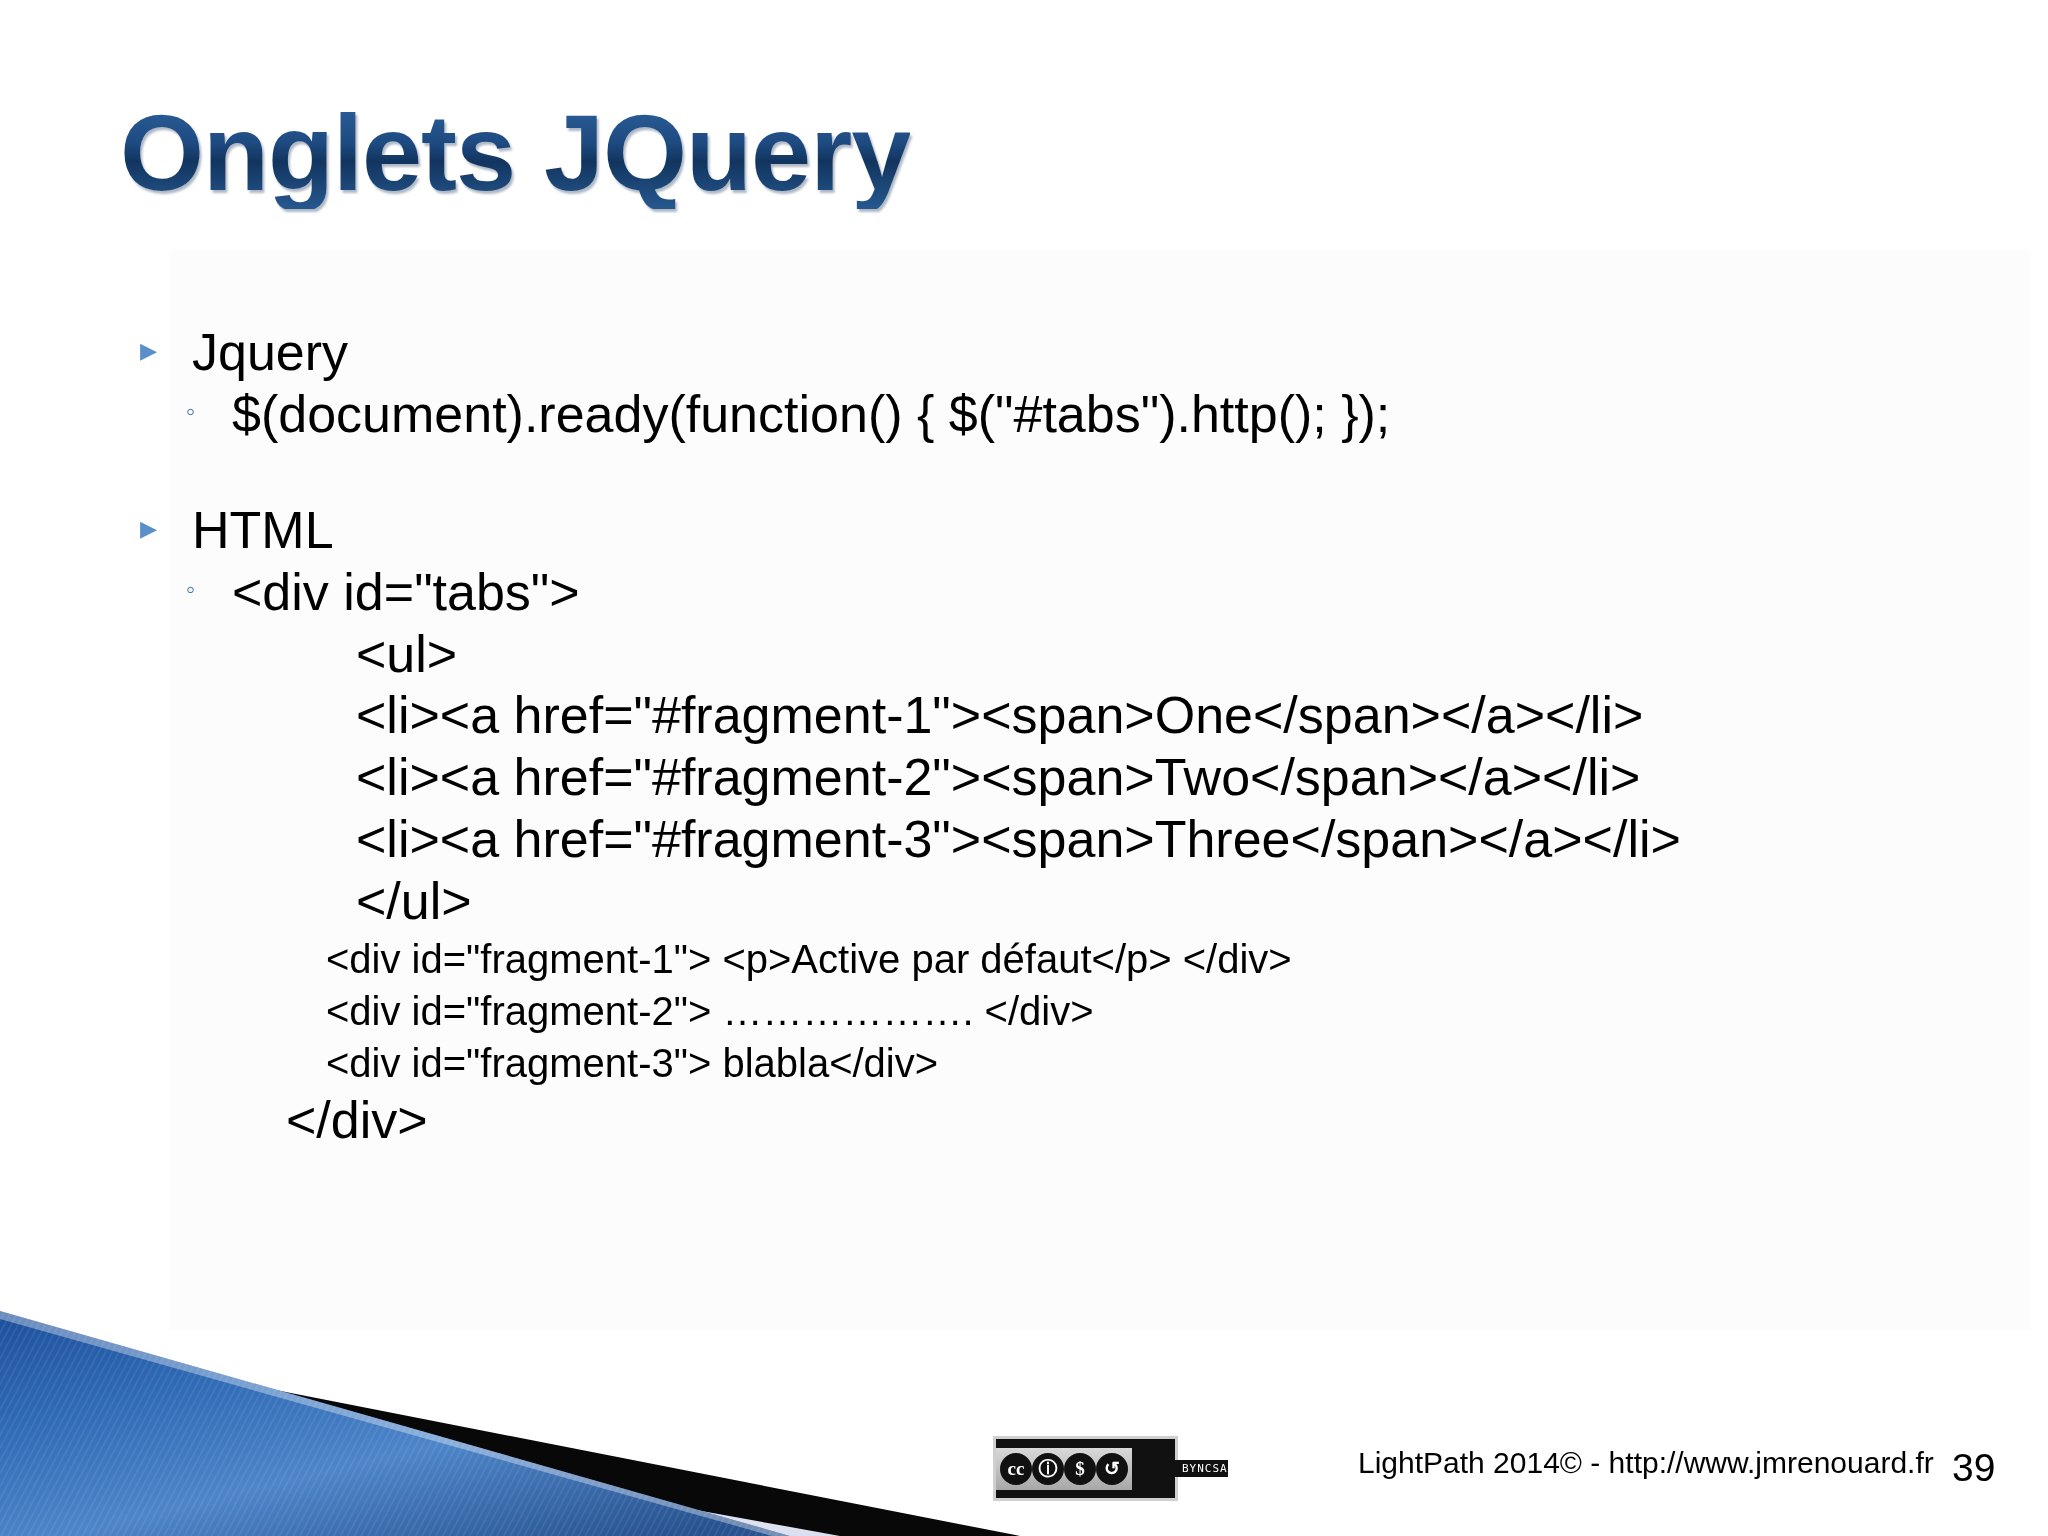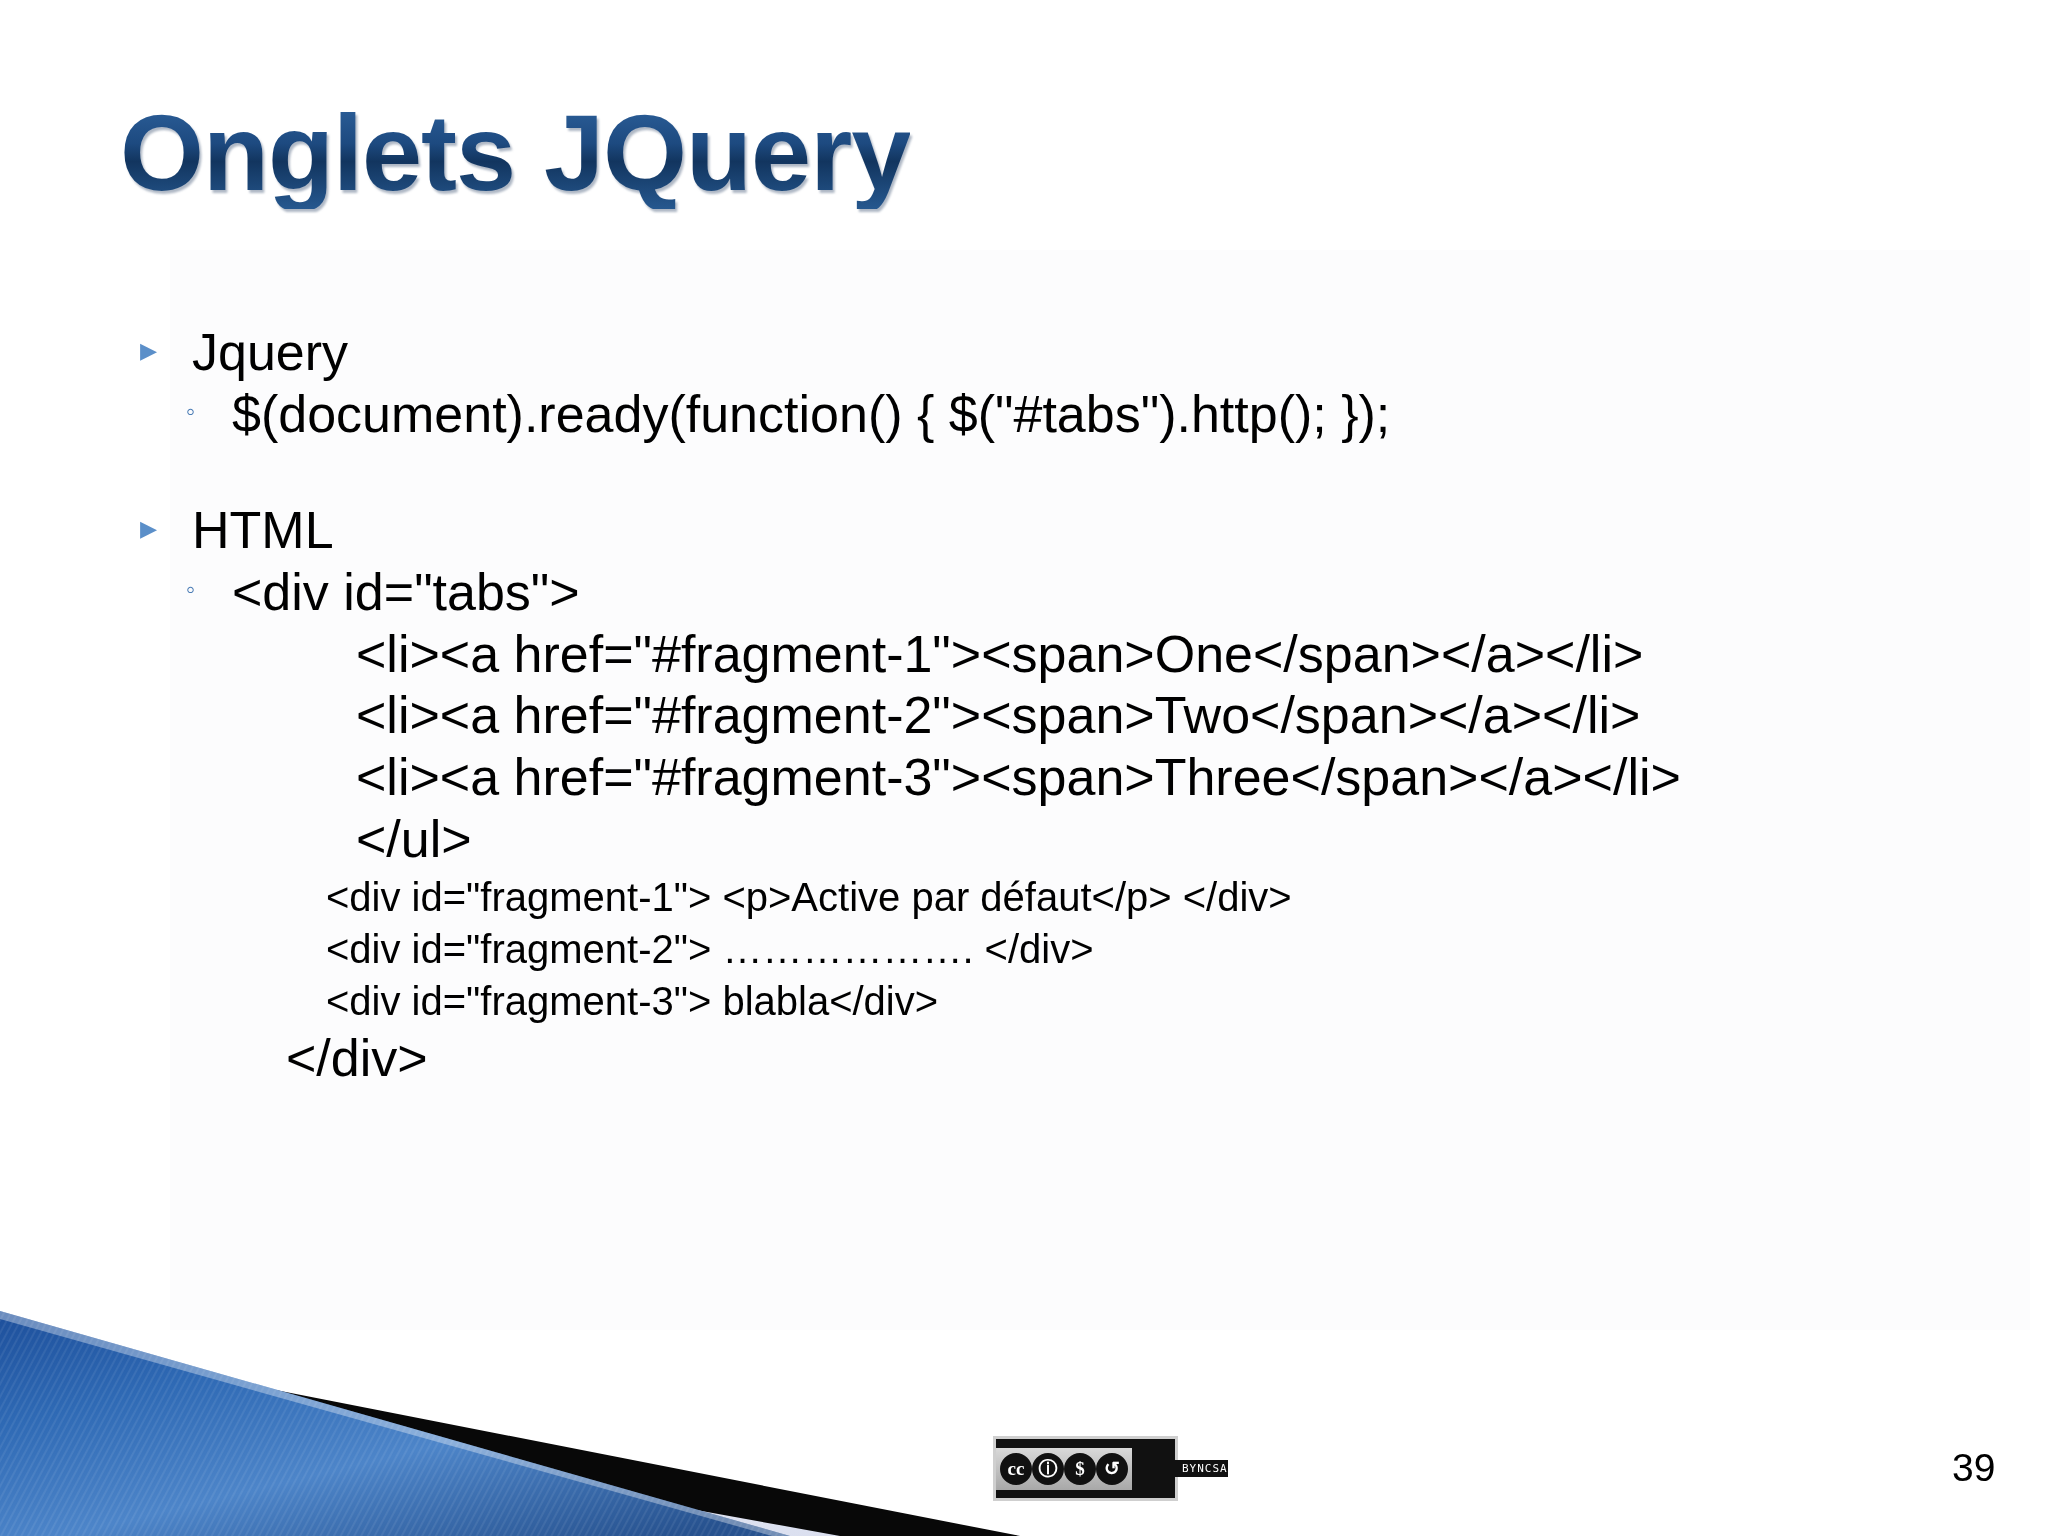--- a/index.html
+++ b/index.html
@@ -248,20 +248,23 @@
     <div class="line lvl1">
       <span class="bullet">▸</span>
       <span>HTML</span>
     </div>
 
     <div class="line lvl2">
       <span class="bullet">◦</span>
       <span>&lt;div id="tabs"&gt;</span>
     </div>
 
+    <div class="line code-lg">
+      <span>&lt;ul&gt;</span>
+    </div>
 
     <div class="line code-lg">
       <span>&lt;li&gt;&lt;a href="#fragment-1"&gt;&lt;span&gt;One&lt;/span&gt;&lt;/a&gt;&lt;/li&gt;</span>
     </div>
 
     <div class="line code-lg">
       <span>&lt;li&gt;&lt;a href="#fragment-2"&gt;&lt;span&gt;Two&lt;/span&gt;&lt;/a&gt;&lt;/li&gt;</span>
     </div>
 
     <div class="line code-lg">
@@ -328,17 +331,18 @@
         <span class="cc-circle">$</span>
         <span class="cc-circle">↺</span>
       </div>
       <div class="cc-bottom">
         <span>BY</span>
         <span>NC</span>
         <span>SA</span>
       </div>
     </div>
 
+    <div class="footer-text">LightPath 2014© - http://www.jmrenouard.fr</div>
 
     <div class="page-number">39</div>
   </div>
 
 </div>
 
 </body></html>

